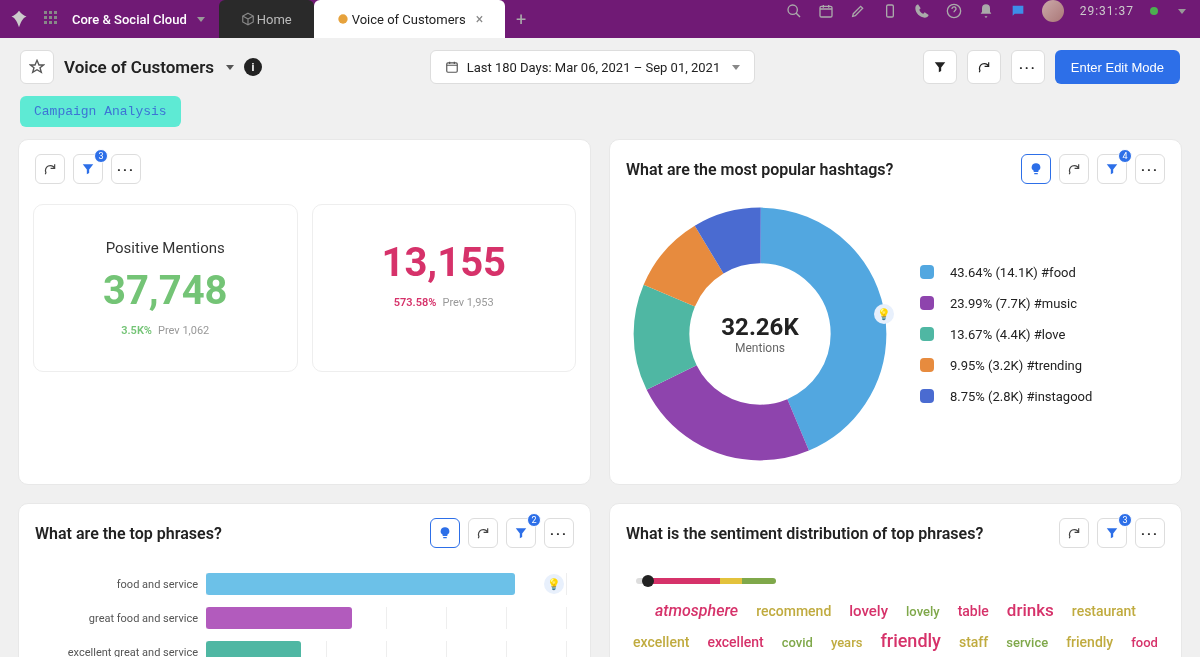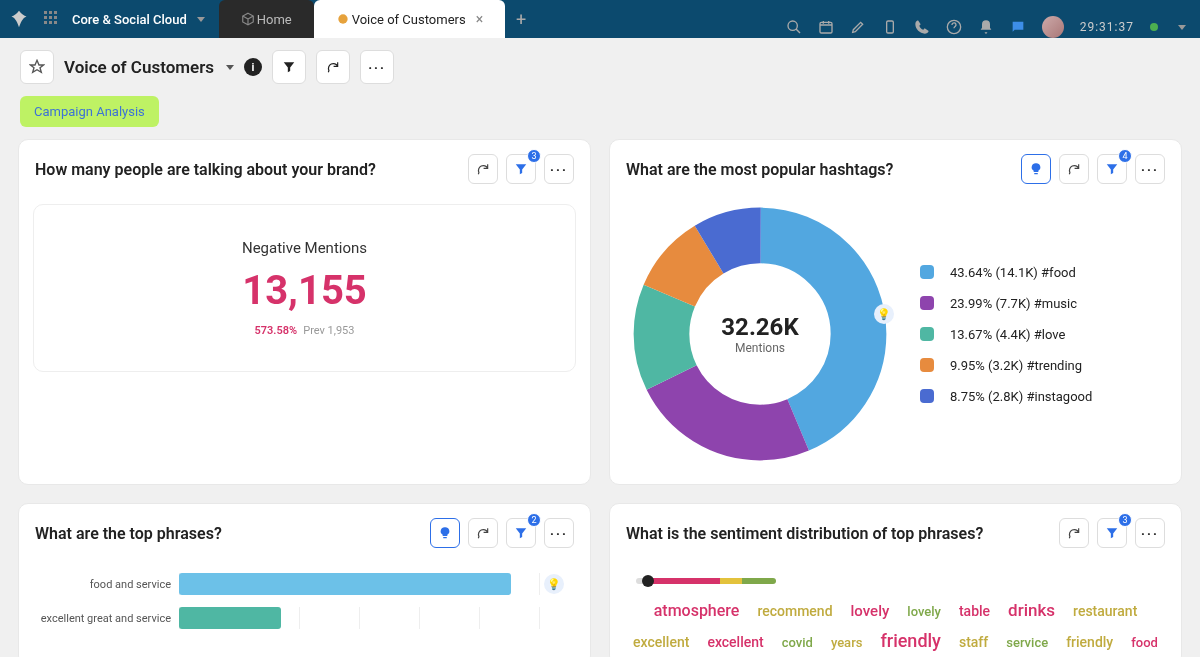--- a/index.html
+++ b/index.html
@@ -1,19 +1,19 @@
 <!DOCTYPE html>
 <html><head>
 <meta charset="utf-8">
 <style>
 * { box-sizing: border-box; margin: 0; padding: 0; }
 body { font-family: -apple-system, BlinkMacSystemFont, "Segoe UI", Roboto, Helvetica, Arial, sans-serif; background: #f0f0f0; font-size: 13px; color: #222; width: 1200px; height: 657px; overflow: hidden; }
 
 
-.topbar { background: #0c4a6e; height: 38px; display: flex; align-items: flex-end; color: #ccc; }
+.topbar { background: #701a75; height: 38px; display: flex; align-items: flex-start; color: #ccc; }
 .topbar-left { display: flex; align-items: center; height: 100%; }
 .logo { width: 26px; display:flex; align-items:center; justify-content:center; margin-left:6px; }
 .logo svg { fill:#ccc; }
 .app-grid { width:16px; height:16px; margin: 0 12px; display:grid; grid-template-columns:repeat(3,3px); grid-template-rows:repeat(3,3px); gap:2px; cursor:pointer;}
 .app-grid span{background:#888;}
 .app-name { color:#fff; font-size:13px; font-weight:500; margin-right:6px;}
 .chev-down{display:inline-block;width:0;height:0;border-left:4px solid transparent;border-right:4px solid transparent;border-top:5px solid #999;margin-left:4px;}
 .tabs { display:flex; height:100%; margin-left:14px;}
 .tab{display:flex;align-items:center;height:100%;padding:0 22px;gap:2px;border-radius:6px 6px 0 0;position:relative;cursor:pointer;}
 .tab-inactive{background:#2a2a2a;color:#bbb;}
@@ -31,21 +31,21 @@
 .page-header{display:flex;align-items:center;padding:12px 20px;gap:10px;}
 .sq-btn{background:#fff;border:1px solid #ddd;border-radius:6px;width:34px;height:34px;display:flex;align-items:center;justify-content:center;cursor:pointer;}
 .page-title{font-size:17px;font-weight:600;display:flex;align-items:center;gap:8px;}
 .info-circle{width:18px;height:18px;border-radius:50%;background:#222;color:#fff;display:flex;align-items:center;justify-content:center;font-size:11px;font-weight:bold;}
 .date-pill{margin:0 auto;background:#fff;border:1px solid #ddd;border-radius:6px;height:34px;display:flex;align-items:center;padding:0 14px;gap:8px;cursor:pointer;font-size:13px;}
 .hdr-right{display:flex;gap:10px;align-items:center;}
 .primary-btn{background:#2d6fe8;color:#fff;border:none;border-radius:6px;height:34px;padding:0 16px;font-size:13px;font-weight:500;cursor:pointer;}
 
 
 .chip-row{padding:0 20px 12px;}
-.chip{background:#bef264;color:#3d73d5;border-radius:6px;padding:8px 14px;display:inline-block;font-size:13px;cursor:pointer;}
+.chip{background:#5eead4;color:#3d73d5;border-radius:6px;padding:8px 14px;display:inline-block;font-size:13px;cursor:pointer;font-family:Liberation Mono, monospace;}
 
 
 .grid{display:grid;grid-template-columns:1fr 1fr;gap:18px;padding:0 18px 18px;}
 .card{background:#fff;border-radius:10px;border:1px solid #e8e8e8;}
 .card-head{display:flex;align-items:center;padding:14px 16px 10px;}
 .card-title{font-size:16px;font-weight:600;flex:1;}
 .card-actions{display:flex;gap:8px;align-items:center;}
 .icon-btn{width:30px;height:30px;border:1px solid #ddd;border-radius:6px;display:flex;align-items:center;justify-content:center;cursor:pointer;position:relative;background:#fff;}
 .icon-btn.blue{border-color:#2d6fe8;}
 .icon-btn .badge{position:absolute;top:-6px;right:-6px;background:#2d6fe8;color:#fff;border-radius:50%;width:14px;height:14px;font-size:9px;display:flex;align-items:center;justify-content:center;border:1px solid #fff;}
@@ -68,21 +68,21 @@
 .donut-center{position:absolute;left:0;top:0;width:100%;height:100%;display:flex;flex-direction:column;align-items:center;justify-content:center;}
 .donut-center .big{font-size:24px;font-weight:700;}
 .donut-center .small{font-size:12px;color:#666;}
 .legend{display:flex;flex-direction:column;gap:16px;font-size:13px;}
 .legend-item{display:flex;align-items:center;gap:16px;}
 .sw{width:14px;height:14px;border-radius:4px;}
 .bulb-mini{width:20px;height:20px;border-radius:50%;background:#e8f0fc;display:flex;align-items:center;justify-content:center;font-size:11px;position:absolute;}
 
 
 .bars{padding:10px 20px 20px;position:relative;}
-.bar-row{display:flex;align-items:center;height:32px;margin-bottom:2px;}
+.bar-row{display:flex;align-items:center;height:32px;margin-bottom:2px;margin-left:27px;}
 .bar-label{width:140px;text-align:right;font-size:11px;color:#555;padding-right:8px;}
 .bar-track{flex:1;height:22px;background-image:linear-gradient(to right,#eee 1px,transparent 1px);background-size:60px 100%;display:flex;align-items:center;}
 .bar-fill{height:22px;border-radius:3px;}
 
 
 .sent-body{padding:14px 20px;}
 .slider-track{width:140px;height:6px;border-radius:3px;display:flex;overflow:hidden;position:relative;margin-bottom:16px;margin-left:6px;}
 .slider-thumb{position:absolute;width:12px;height:12px;background:#222;border-radius:50%;top:-3px;left:12px;}
 .cloud{display:flex;flex-wrap:wrap;gap:10px 18px;align-items:baseline;justify-content:center;font-weight:500 }
 .cloud span{display:inline-block;}
@@ -189,64 +189,76 @@
   <div class="sq-btn">
     <svg width="16" height="16" viewBox="0 0 24 24" fill="none" stroke="#555" stroke-width="2">
         <path d="M12 2l3 7h7l-5.5 4 2 7-6.5-4-6.5 4 2-7L2 9h7z"></path>
       </svg>
   </div>
   <div class="page-title">
     <span>Voice of Customers</span>
     <span class="chev-down" style="border-top-color:#555"></span>
   </div>
   <div class="info-circle">i</div>
+  <div class="date-pill">
+    <svg width="14" height="14" viewBox="0 0 24 24" fill="none" stroke="#555" stroke-width="2">
+        <rect x="3" y="5" width="18" height="16" rx="2"></rect>
+        <path d="M3 9h18M8 3v4M16 3v4"></path>
+      </svg>
+    <span>Last 180 Days: Mar 06, 2021 – Sep 01, 2021</span>
+    <span class="chev-down" style="border-top-color:#888"></span>
+  </div>
   <div class="hdr-right">
     <div class="sq-btn">
         <svg width="14" height="14" viewBox="0 0 24 24" fill="#222">
           <path d="M3 4h18l-7 9v6l-4 2v-8z"></path>
         </svg>
       </div>
     <div class="sq-btn">
         <svg width="14" height="14" viewBox="0 0 24 24" fill="none" stroke="#222" stroke-width="2">
           <path d="M20 11A8 8 0 105 18l-1 3M20 4v7h-7"></path>
         </svg>
       </div>
     <div class="sq-btn">
         <span class="kebab">···</span>
       </div>
+    <button class="primary-btn">Enter Edit Mode</button>
   </div>
 </div>
 
 <div class="chip-row"><span class="chip">Campaign Analysis</span></div>
 
 <div class="grid">
 
   <div class="card">
     <div class="card-head">
-      <div class="card-title">How many people are talking about your brand?</div>
       <div class="card-actions">
         <div class="icon-btn">
             <svg width="14" height="14" viewBox="0 0 24 24" fill="none" stroke="#444" stroke-width="2">
               <path d="M20 11A8 8 0 105 18l-1 3M20 4v7h-7"></path>
             </svg>
           </div>
         <div class="icon-btn">
             <svg width="14" height="14" viewBox="0 0 24 24" fill="#2d6fe8">
               <path d="M3 4h18l-7 9v6l-4 2v-8z"></path>
             </svg>
             <span class="badge">3</span>
           </div>
         <div class="icon-btn">
             <span class="kebab">···</span>
           </div>
       </div>
     </div>
     <div class="kpi-row">
       <div class="kpi-box">
-        <div class="kpi-label">Negative Mentions</div>
+        <div class="kpi-label">Positive Mentions</div>
+        <div class="kpi-value pos">37,748</div>
+        <div class="kpi-sub"><span class="pct-pos">3.5K%</span><span>Prev 1,062</span></div>
+      </div>
+      <div class="kpi-box">
         <div class="kpi-value neg">13,155</div>
         <div class="kpi-sub"><span class="pct-neg">573.58%</span><span>Prev 1,953</span></div>
       </div>
     </div>
   </div>
 
   <div class="card">
     <div class="card-head">
       <div class="card-title">What are the most popular hashtags?</div>
       <div class="card-actions">
@@ -336,20 +348,26 @@
           </div>
       </div>
     </div>
     <div class="bars">
       <div class="bar-row">
         <div class="bar-label">food and service</div>
         <div class="bar-track" style="position:relative;">
             <div class="bar-fill" style="width:85%;background:#6cc1e8;"></div>
           <div class="bulb-mini" style="right:6px;top:1px;">💡</div>
         </div>
+      </div>
+      <div class="bar-row">
+        <div class="bar-label">great food and service</div>
+        <div class="bar-track">
+            <div class="bar-fill" style="width:40%;background:#b25bbd;"></div>
+          </div>
       </div>
       <div class="bar-row">
         <div class="bar-label">excellent great and service</div>
         <div class="bar-track">
             <div class="bar-fill" style="width:26%;background:#4fb7a3;"></div>
           </div>
       </div>
     </div>
   </div>
 
@@ -377,21 +395,21 @@
       <div style="position:relative;display:inline-block;">
         <div class="slider-track">
           <div style="flex:0 0 16px;background:#ddd"></div>
           <div style="flex:1;background:#d6326a"></div>
           <div style="flex:0 0 22px;background:#e3c23c"></div>
           <div style="flex:0 0 34px;background:#7fa84a"></div>
         </div>
         <div class="slider-thumb"></div>
       </div>
       <div class="cloud" id="cloud">
-          <span style="color: rgb(214, 50, 106); font-size: 16px;">atmosphere</span>
+          <span style="color: rgb(214, 50, 106); font-size: 16px; font-style: italic;">atmosphere</span>
           <span style="color: rgb(192, 171, 63); font-size: 14px;">recommend</span>
           <span style="color: rgb(214, 50, 106); font-size: 15px;">lovely</span>
           <span style="color: rgb(127, 168, 74); font-size: 13px;">lovely</span>
           <span style="color: rgb(214, 50, 106); font-size: 14px;">table</span>
           <span style="color: rgb(214, 50, 106); font-size: 17px;">drinks</span>
           <span style="color: rgb(192, 171, 63); font-size: 14px;">restaurant</span>
           <span style="color: rgb(192, 171, 63); font-size: 14px;">excellent</span>
           <span style="color: rgb(214, 50, 106); font-size: 14px;">excellent</span>
           <span style="color: rgb(127, 168, 74); font-size: 13px;">covid</span>
           <span style="color: rgb(192, 171, 63); font-size: 13px;">years</span>

